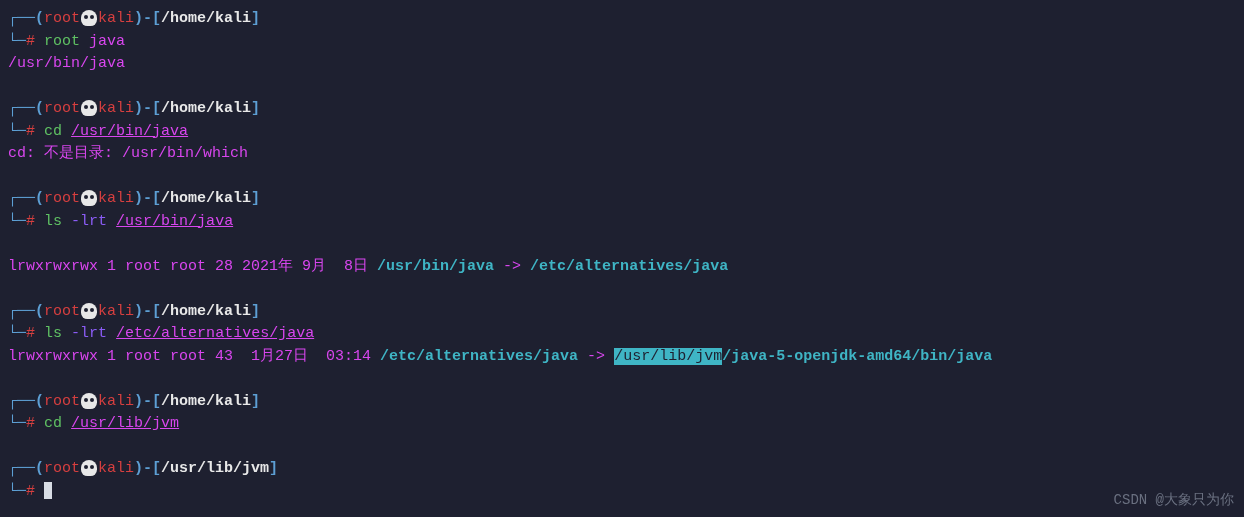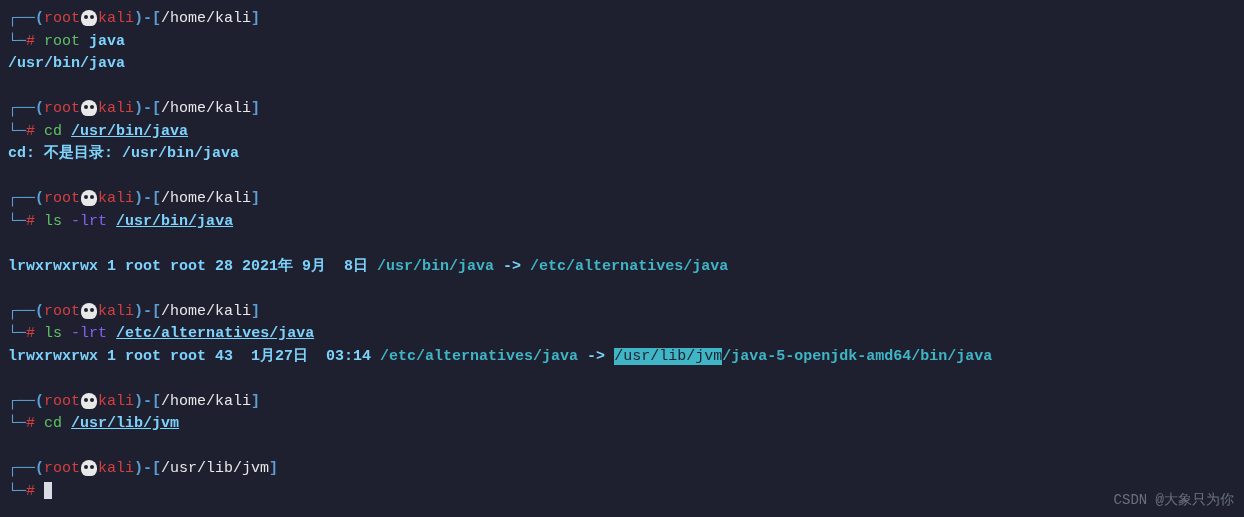--- a/index.html
+++ b/index.html
@@ -12,25 +12,25 @@
     color: #c8d3e6;
     width: 1244px;
     height: 517px;
     box-sizing: border-box;
     position: relative;
     overflow: hidden;
   }
   .line { white-space: pre; }
   .red-bold { color: #d63f3f; font-weight: normal; }
   .blue-bold { color: #5d9fd4; font-weight: bold; }
-  .white-bold { color: #e8e8e8; font-weight: normal; }
+  .white-bold { color: #e8e8e8; font-weight: bold; }
   .green { color: #5fc163; }
   .cyan-bold { color: #3fb5c5; font-weight: bold; }
   .gray { color: #8b5cf6; }
-  .white { color: #7dd3fc; font-weight: bold; }
+  .white { color: #d946ef; }
   .underline { text-decoration: underline; }
   .skull { 
     display: inline-block;
     width: 16px; height: 16px;
     background: #e8e8e8;
     border-radius: 50% 50% 40% 40%;
     vertical-align: middle;
     position: relative;
     margin: 0 1px;
   }
@@ -63,21 +63,21 @@
 </head>
 <body>
 
 <div class="line prompt-box"><span class="blue-bold">┌──(</span><span class="red-bold">root</span><span class="skull"></span><span class="red-bold">kali</span><span class="blue-bold">)-[</span><span class="white-bold">/home/kali</span><span class="blue-bold">]</span></div>
 <div class="line"><span class="blue-bold">└─</span><span class="red-bold">#</span> <span class="green">root</span> <span class="white">java</span></div>
 <div class="line white">/usr/bin/java</div>
 <div class="line">&nbsp;</div>
 
 <div class="line prompt-box"><span class="blue-bold">┌──(</span><span class="red-bold">root</span><span class="skull"></span><span class="red-bold">kali</span><span class="blue-bold">)-[</span><span class="white-bold">/home/kali</span><span class="blue-bold">]</span></div>
 <div class="line"><span class="blue-bold">└─</span><span class="red-bold">#</span> <span class="green">cd</span> <span class="white underline">/usr/bin/java</span></div>
-<div class="line white">cd: 不是目录: /usr/bin/java</div>
+<div class="line white">cd: 不是目录: /usr/bin/which</div>
 <div class="line">&nbsp;</div>
 
 <div class="line prompt-box"><span class="blue-bold">┌──(</span><span class="red-bold">root</span><span class="skull"></span><span class="red-bold">kali</span><span class="blue-bold">)-[</span><span class="white-bold">/home/kali</span><span class="blue-bold">]</span></div>
 <div class="line"><span class="blue-bold">└─</span><span class="red-bold">#</span> <span class="green">ls</span> <span class="gray">-lrt</span> <span class="white underline">/usr/bin/java</span></div>
 <div class="line">&nbsp;</div>
 <div class="line"><span class="white">lrwxrwxrwx 1 root root 28 2021年 9月  8日 </span><span class="cyan-bold">/usr/bin/java</span><span class="white"> -&gt; </span><span class="cyan-bold">/etc/alternatives/java</span></div>
 <div class="line">&nbsp;</div>
 
 <div class="line prompt-box"><span class="blue-bold">┌──(</span><span class="red-bold">root</span><span class="skull"></span><span class="red-bold">kali</span><span class="blue-bold">)-[</span><span class="white-bold">/home/kali</span><span class="blue-bold">]</span></div>
 <div class="line"><span class="blue-bold">└─</span><span class="red-bold">#</span> <span class="green">ls</span> <span class="gray">-lrt</span> <span class="white underline">/etc/alternatives/java</span></div>

